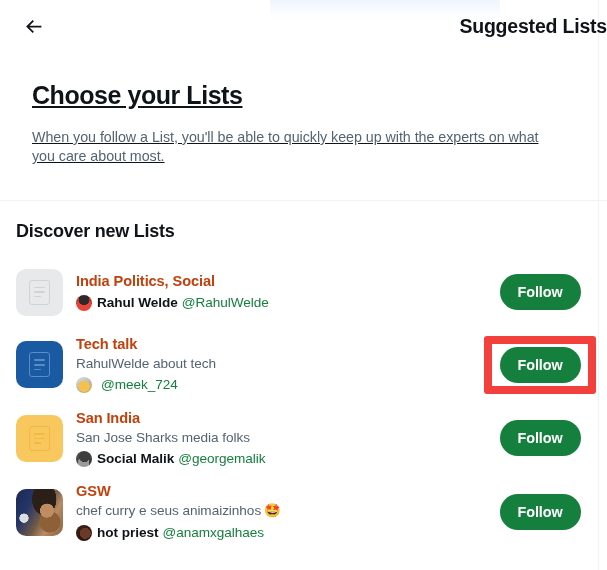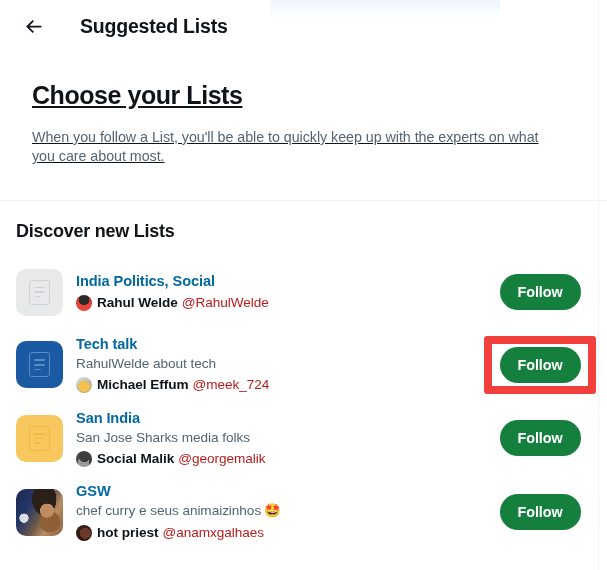--- a/index.html
+++ b/index.html
@@ -46,20 +46,21 @@
     background: #eff3f4;
   }
 
   
   .header {
     position: relative;
     height: 53px;
     display: flex;
     align-items: center;
     padding-left: 6px;
+    justify-content: space-between;
   }
 
   .back-btn {
     width: 40px;
     height: 40px;
     border-radius: 50%;
     display: flex;
     align-items: center;
     justify-content: center;
     cursor: pointer;
@@ -162,21 +163,21 @@
 
   .row-body {
     flex: 1 1 auto;
     min-width: 0;
     padding-left: 13px;
   }
 
   .list-name {
     font-size: 14.6px;
     font-weight: 700;
-    color: #0369a1;
+    color: #c2410c;
     line-height: 1.3;
     letter-spacing: -0.1px;
   }
 
   .list-desc {
     font-size: 13.6px;
     color: #536471;
     line-height: 1.35;
     margin-top: 1px;
     letter-spacing: -0.05px;
@@ -222,21 +223,21 @@
       radial-gradient(circle at 58% 52%, #6b3a26 0 44%, rgba(107,58,38,0) 45%),
       linear-gradient(150deg, #3a2118 0%, #26150f 100%);
   }
 
   .owner-name {
     font-weight: 700;
     color: #0f1419;
     white-space: nowrap;
   }
   .owner-handle {
-    color: #b91c1c;
+    color: #15803d;
     margin-left: 4px;
     white-space: nowrap;
   }
 
   .emoji {
     font-size: 13.5px;
     margin-left: 3px;
     line-height: 1;
   }
 
@@ -332,21 +333,20 @@
             <i></i>
             <i></i>
             <i></i>
           </div>
         </div>
         <div class="row-body">
           <div class="list-name">Tech talk</div>
           <div class="list-desc"><span>RahulWelde about tech</span></div>
           <div class="owner">
             <span class="owner-avatar av-michael"></span>
-            <span class="owner-name">Michael Effum</span>
             <span class="owner-handle">@meek_724</span>
           </div>
         </div>
         <div class="follow-slot">
           <button class="follow-btn">Follow</button>
           <div class="highlight-box" style="border-color: rgb(242, 64, 60);"></div>
         </div>
       </div>
       <div class="list-row">
         <div class="thumb" style="background: rgb(248, 200, 94);">

